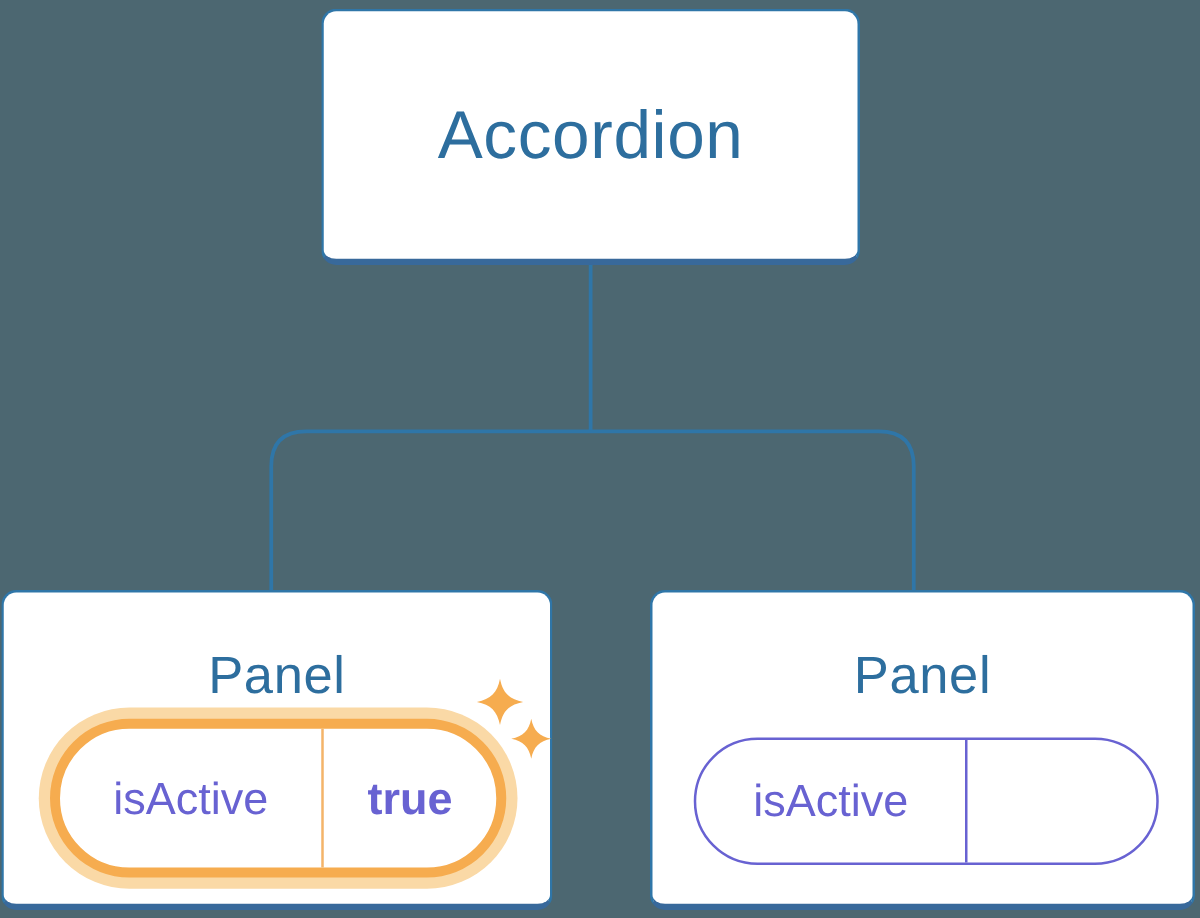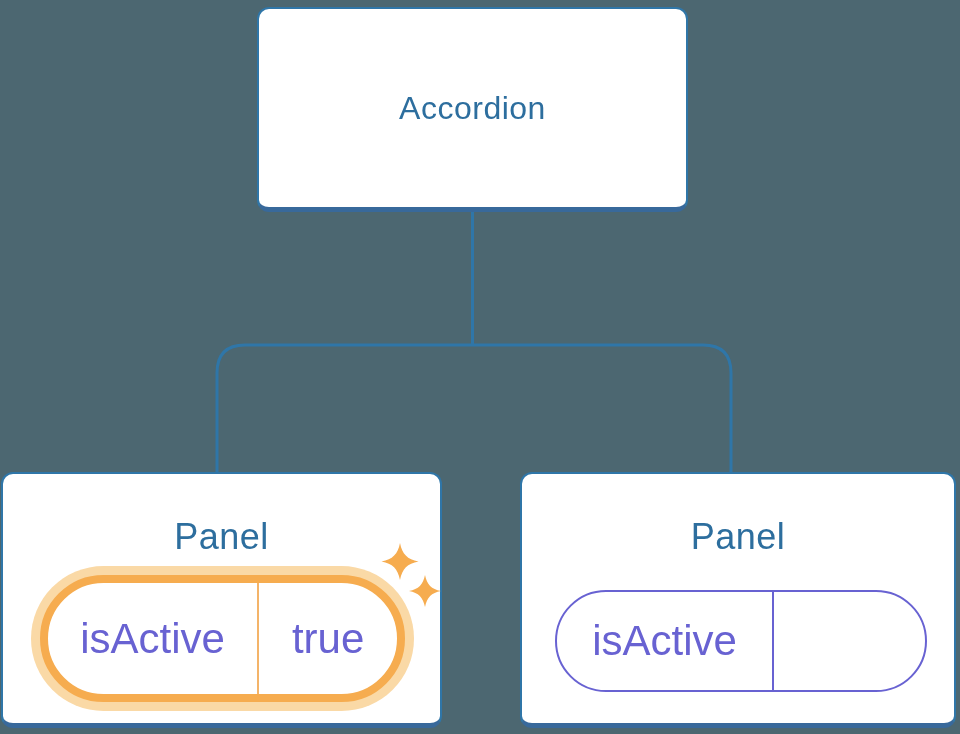--- a/index.html
+++ b/index.html
@@ -37,53 +37,53 @@
     border-bottom:5px solid var(--box-border-bottom);
     border-radius:12px;
     z-index:2;
   }
   .node-root{
     left:257px;top:7px;width:431px;height:205px;
     display:flex;align-items:center;justify-content:center;
   }
   .node-title{
     color:var(--title-text);
-    font-size:32px;font-weight:500;letter-spacing:0.5px;
+    font-size:54px;font-weight:500;letter-spacing:0.5px;
   }
   .node-panel-left{left:1px;top:472px;width:441px;height:256px;}
   .node-panel-right{left:520px;top:472px;width:436px;height:256px;}
   .panel-title{
     position:absolute;left:0;top:42px;width:100%;
     text-align:center;
     color:var(--title-text);
-    font-size:36px;font-weight:500;letter-spacing:0.5px;
+    font-size:42px;font-weight:500;letter-spacing:0.5px;
   }
   .pill{
     position:absolute;
     background:var(--box-fill);
     display:flex;flex-direction:row;align-items:stretch;
   }
   .pill-active{
     left:37px;top:101px;width:365px;height:127px;
     border:8px solid var(--highlight-orange);
     border-radius:999px;
     box-shadow:0 0 0 9px var(--highlight-halo);
   }
   .pill-inactive{
     left:33px;top:116px;width:372px;height:102px;
     border:2px solid var(--state-purple);
     border-radius:999px;
   }
   .pill-cell{
     display:flex;align-items:center;justify-content:center;
     color:var(--state-purple);
-    font-size:42px;
+    font-size:36px;
   }
   .pill-active .pill-cell-name{width:60.5%;border-right:2px solid var(--highlight-divider);}
-  .pill-active .pill-cell-value{width:39.5%;font-weight:400;}
+  .pill-active .pill-cell-value{width:39.5%;font-weight:700;}
   .pill-inactive .pill-cell-name{width:59%;border-right:2px solid var(--state-purple);}
   .pill-inactive .pill-cell-value{width:41%;font-weight:400;}
   .stroke-line{stroke:var(--box-border);stroke-width:3;fill:none;}
   .sparkle{fill:var(--highlight-orange);}
 </style>
 </head>
 <body>
 
 <div class="canvas">
 

